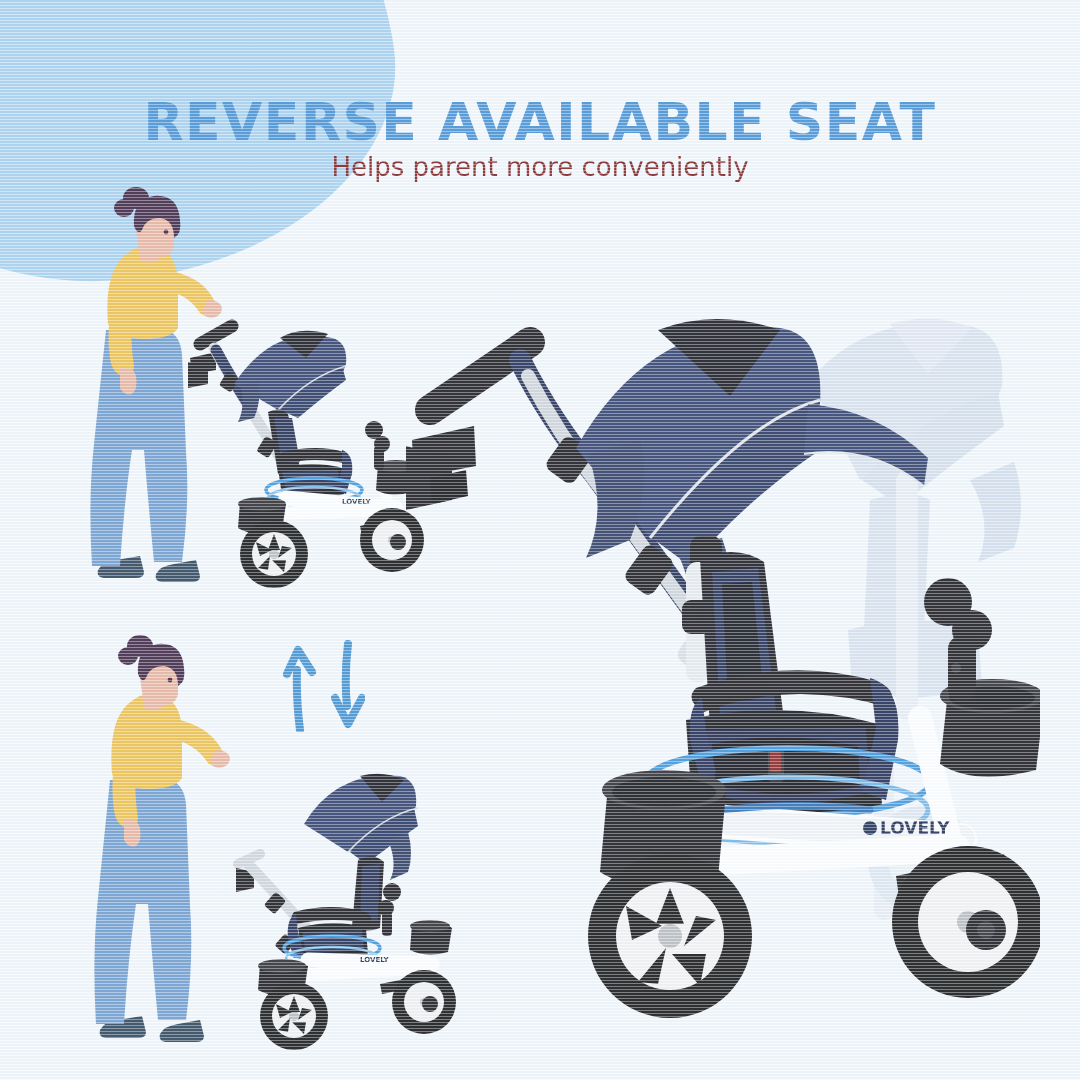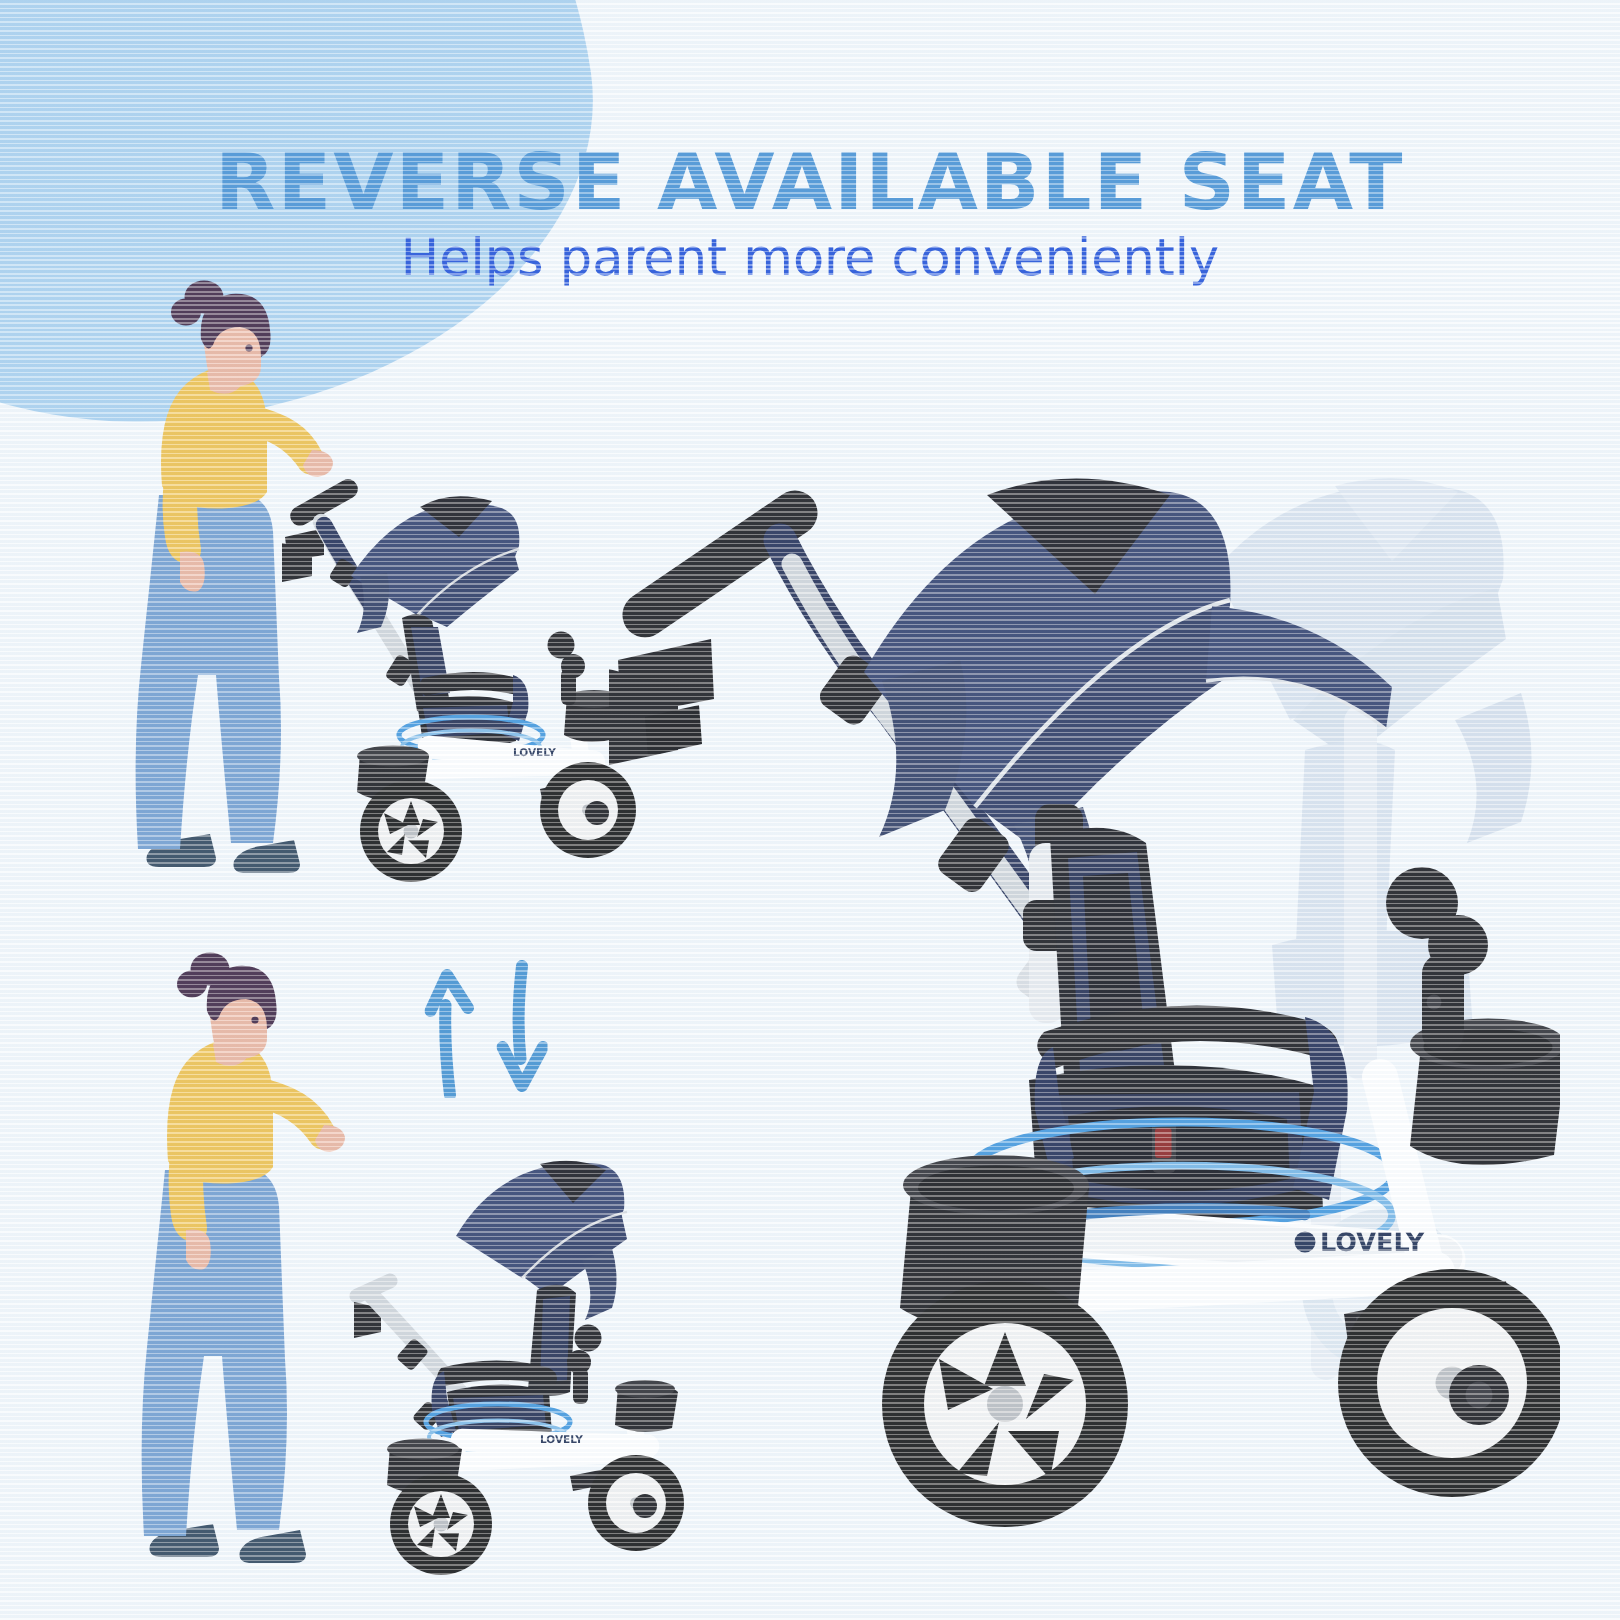--- a/index.html
+++ b/index.html
@@ -15,21 +15,21 @@
     border-radius:58% 42% 50% 50% / 55% 60% 40% 45%;transform:rotate(-8deg);z-index:1;}
   .wave-bottom{position:absolute;left:-40px;bottom:-150px;width:1240px;height:330px;background:#a8d0ef;
     border-radius:52% 48% 40% 60% / 70% 62% 38% 30%;z-index:1;}
   .wave-mask{position:absolute;left:-60px;bottom:-60px;width:1260px;height:300px;background:#f2f7fb;
     border-radius:50% 50% 0 0 / 100% 100% 0 0;z-index:2;}
 
   .title{position:absolute;left:0;right:0;top:92px;text-align:center;z-index:30;
     font-size:52px;font-weight:bold;letter-spacing:1.5px;color:#4490d4;
     font-family:"DejaVu Sans",sans-serif;}
   .subtitle{position:absolute;left:0;right:0;top:150px;text-align:center;z-index:30;
-    font-size:34px;line-height:1.34;color:#1d4ed8;font-family:"DejaVu Sans",sans-serif;}
+    font-size:26px;line-height:1.34;color:#7f1d1d;font-family:"DejaVu Sans",sans-serif;}
 
   .arrows{position:absolute;left:283px;top:640px;z-index:30;display:flex;gap:14px;}
   .arrows svg{display:block;}
 
   
   .woman{position:absolute;z-index:25;}
   .w-top{left:62px;top:182px;}
   .w-bot{left:66px;top:624px;}
 
   

